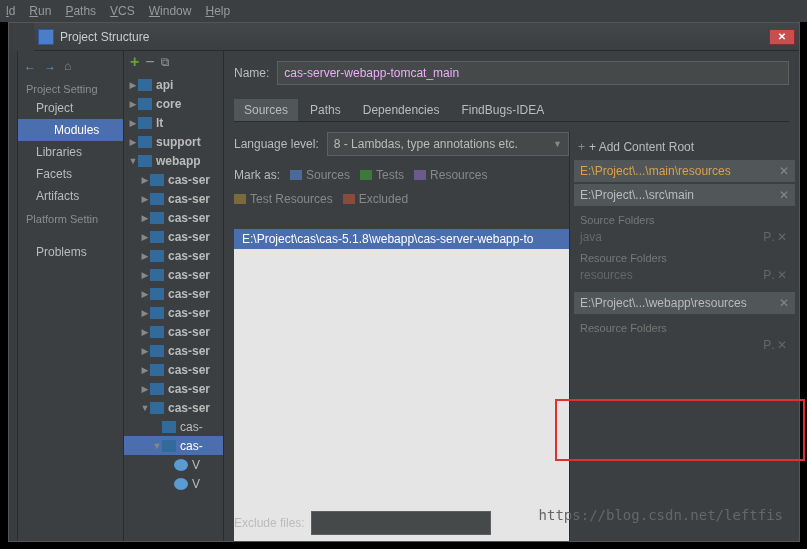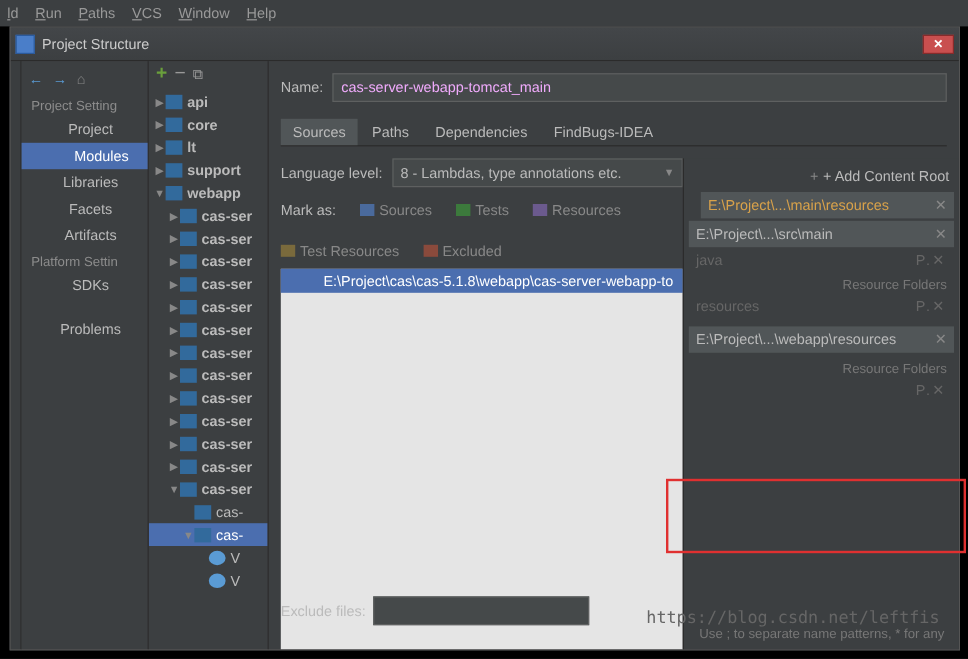--- a/index.html
+++ b/index.html
@@ -1,30 +1,30 @@
 <!DOCTYPE html>
 <html><head>
 <meta charset="utf-8">
 <style>
   * { margin:0; padding:0; box-sizing:border-box; font-family:"Segoe UI",Arial,sans-serif; font-size:12px; }
   body { background:#000; width:807px; height:549px; overflow:hidden; position:relative; }
   .menubar { background:#3c3f41; color:#999; height:22px; padding:0 6px; display:flex; align-items:center; gap:14px; }
   .menubar span { text-decoration:underline; text-decoration-color:transparent; }
   .menubar span::first-letter { text-decoration:underline; }
   .dialog { position:absolute; top:22px; left:8px; width:792px; height:520px; background:#3c3f41; border:1px solid #555; display:flex; flex-direction:column; }
-  .titlebar { height:28px; background:linear-gradient(#434649,#3c3f41); display:flex; align-items:center; padding:0 4px; border-bottom:1px solid #2b2b2b; }
+  .titlebar { height:28px; background:linear-gradient(#434649,#3c3f41); display:flex; align-items:center; padding:0 4px; border-bottom:1px solid #2b2b2b;margin-left:25px; }
   .titlebar .icon { width:16px; height:16px; background:#4a7ec9; margin-right:6px; border:1px solid #2b5a9c; }
   .titlebar .title { color:#ccc; flex:1; }
   .closebtn { width:26px; height:16px; background:#c94f4f; border:1px solid #872b2b; display:flex; align-items:center; justify-content:center; color:#fff; font-weight:bold; font-size:10px; }
   .body { flex:1; display:flex; min-height:0; }
   .sidebar-col { width:9px; background:#3a3d3f; border-right:1px solid #2b2b2b; }
   .leftcol { width:106px; background:#3c3f41; border-right:1px solid #2b2b2b; padding-top:4px; }
   .navtools { height:22px; display:flex; align-items:center; gap:8px; padding:0 6px; color:#5a9bd4; }
   .section-hdr { color:#8c8c8c; padding:6px 8px 2px; font-size:11px; }
-  .nav-item { color:#bbb; padding:4px 8px 4px 18px; cursor:pointer; white-space:nowrap; overflow:hidden;text-align:center; }
+  .nav-item { color:#bbb; padding:4px 8px 4px 18px; cursor:pointer; white-space:nowrap; overflow:hidden; }
   .nav-item.sel { background:#4b6eaf; color:#fff;padding-left:36px; }
   .treecol { width:100px; background:#3c3f41; border-right:1px solid #2b2b2b; overflow:hidden; }
   .treetools { height:22px; display:flex; align-items:center; gap:6px; padding:0 6px; }
   .treetools .plus{color:#6a9f3c;font-size:16px;font-weight:bold;}
   .treetools .minus{color:#999;font-size:16px;}
   .treetools .copy{color:#999;}
   .tree { padding-top:2px; }
   .trow { display:flex; align-items:center; height:19px; color:#bbb; white-space:nowrap; }
   .arrow { width:10px; display:inline-block; color:#888; font-size:9px; text-align:center;}
   .arrow.open::before{content:"▼";}
@@ -35,35 +35,35 @@
   .fico.web{ background:#5a9bd4; border-radius:50%; }
   .trow.sel { background:#4b6eaf; color:#fff; }
   .trow b{font-weight:bold;}
   .maincol { flex:1; background:#3c3f41; display:flex; flex-direction:column; min-width:0; }
   .row { display:flex; align-items:center; padding:10px 10px 0; gap:8px; }
   .lbl { color:#bbb; }
   .txtinput { flex:1; background:#45494a; border:1px solid #5e6060; color:#f0abfc; padding:3px 6px; height:24px; }
   .tabs { display:flex; gap:2px; margin:14px 10px 0; border-bottom:1px solid #2b2b2b; }
   .tab { padding:4px 10px; color:#bbb; cursor:pointer; }
   .tab.active { background:#515658; }
-  .content { flex:1; display:flex; min-height:0; padding:10px 0 0 10px; gap:0;text-align:right; }
+  .content { flex:1; display:flex; min-height:0; padding:10px 0 0 10px; gap:0; }
   .srcpane { flex:1; display:flex; flex-direction:column; min-width:0; }
   .llrow { display:flex; align-items:center; gap:8px; margin-bottom:12px; }
   .combo { flex:1; background:#45494a; border:1px solid #5e6060; color:#bbb; padding:3px 6px; height:24px; display:flex; align-items:center; justify-content:space-between; max-width:320px;}
   .combo .dd{ color:#888; font-size:9px; }
-  .markrow { display:flex; align-items:center; gap:20px; color:#bbb; margin-bottom:8px; flex-wrap:wrap;}
+  .markrow { display:flex; align-items:center; gap:10px; color:#bbb; margin-bottom:23px; flex-wrap:wrap;}
   .markbtn { display:flex; align-items:center; gap:4px; color:#888; cursor:pointer;}
   .markbtn .sw{width:12px;height:10px;background:#666;display:inline-block;}
   .srclist { flex:1; background:#e5e5e5; }
   .pathrow { background:#4b6eaf; color:#fff; padding:3px 8px; white-space:nowrap; overflow:hidden; text-overflow:ellipsis;}
   .rootpane { width:230px; background:#3c3f41; border-left:1px solid #2b2b2b; padding:6px 4px 0; }
   .addroot { color:#bbb; padding:2px 4px 6px; }
   .addroot .plus{color:#888;margin-right:4px;}
   .rootitem { background:#515658; padding:4px 6px; margin-bottom:2px; display:flex; justify-content:space-between; align-items:center; color:#bbb;}
-  .rootitem.sel{ color:#d9a24a;margin-left:10px; }
+  .rootitem.sel{ color:#d9a24a; }
   .rootitem .x{color:#888;cursor:pointer;}
   .subhdr { color:#777; padding:6px 6px 2px; font-size:11px;}
   .subline { display:flex; justify-content:space-between; padding:2px 6px; color:#666; font-size:11px;}
   .subline .act{letter-spacing:2px;cursor:pointer;}
   .redbox { position:absolute; border:2px solid #e03030; pointer-events:none; }
   .exclude { position:absolute; bottom:6px; left:225px; right:12px; display:flex; flex-direction:column; gap:2px;}
   .exclude .erow{display:flex;align-items:center;gap:6px;}
   .exclude .hint{color:#777;font-size:11px;text-align:right;}
   .watermark{position:absolute;right:16px;bottom:18px;color:#666;font-family:monospace;font-size:14px;pointer-events:none;}
 </style>
@@ -93,21 +93,20 @@
         <span>→</span>
         <span style="color:#888">⌂</span>
       </div>
       <div class="section-hdr">Project Setting</div>
       <div class="nav-item">Project</div>
       <div class="nav-item sel">Modules</div>
       <div class="nav-item">Libraries</div>
       <div class="nav-item">Facets</div>
       <div class="nav-item">Artifacts</div>
       <div class="section-hdr">Platform Settin</div>
-      <div class="nav-item">SDKs</div>
       <div style="height:14px"></div>
       <div class="nav-item">Problems</div>
     </div>
 
     <div class="treecol">
       <div class="treetools">
         <span class="plus">+</span>
         <span class="minus">−</span>
         <span class="copy">⧉</span>
       </div>
@@ -275,20 +274,21 @@
         <div class="rootpane">
           <div class="addroot"><span class="plus">+</span><span>+ Add Content Root</span></div>
           <div class="rootitem sel">
               <span>E:\Project\...\main\resources</span>
               <span class="x">✕</span>
             </div>
           <div class="rootitem">
               <span>E:\Project\...\src\main</span>
               <span class="x">✕</span>
             </div>
+          <div class="subhdr">Source Folders</div>
           <div class="subline">
               <span>java</span>
               <span class="act">P.✕</span>
             </div>
           <div class="subhdr">Resource Folders</div>
           <div class="subline">
               <span>resources</span>
               <span class="act">P.✕</span>
             </div>
           <div style="height:8px"></div>
@@ -304,18 +304,17 @@
         </div>
       </div>
     </div>
   </div>
 
   <div class="exclude">
     <div class="erow">
       <span class="lbl">Exclude files:</span>
       <input class="txtinput" style="max-width: 180px;">
     </div>
-    <div class="hint">Use ; to separate name patterns, * for any</div>
   </div>
 
   <div class="redbox" style="top:376px;left:546px;width:250px;height:62px"></div>
   <div class="watermark">https://blog.csdn.net/leftfis</div>
 </div>
 
 </body></html>

